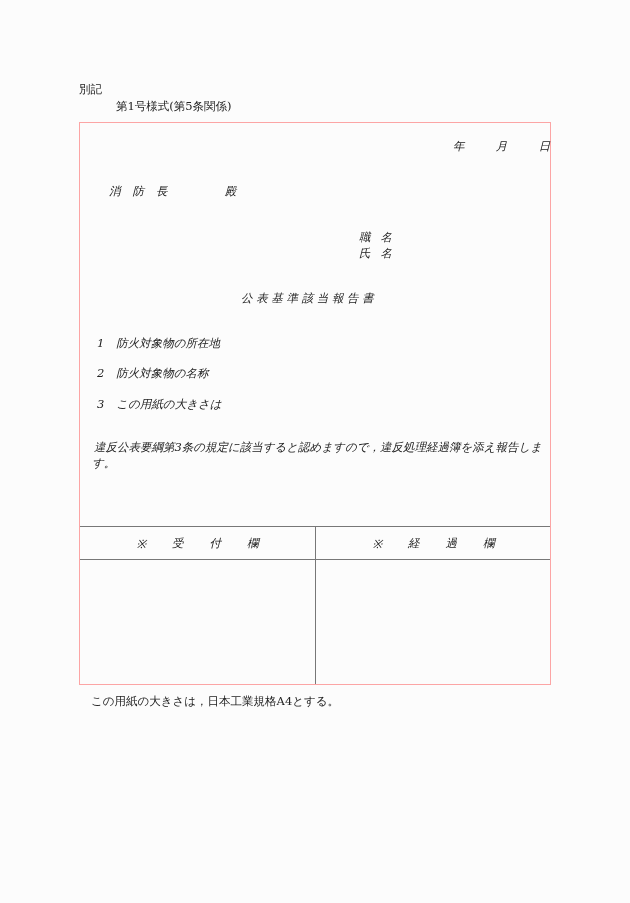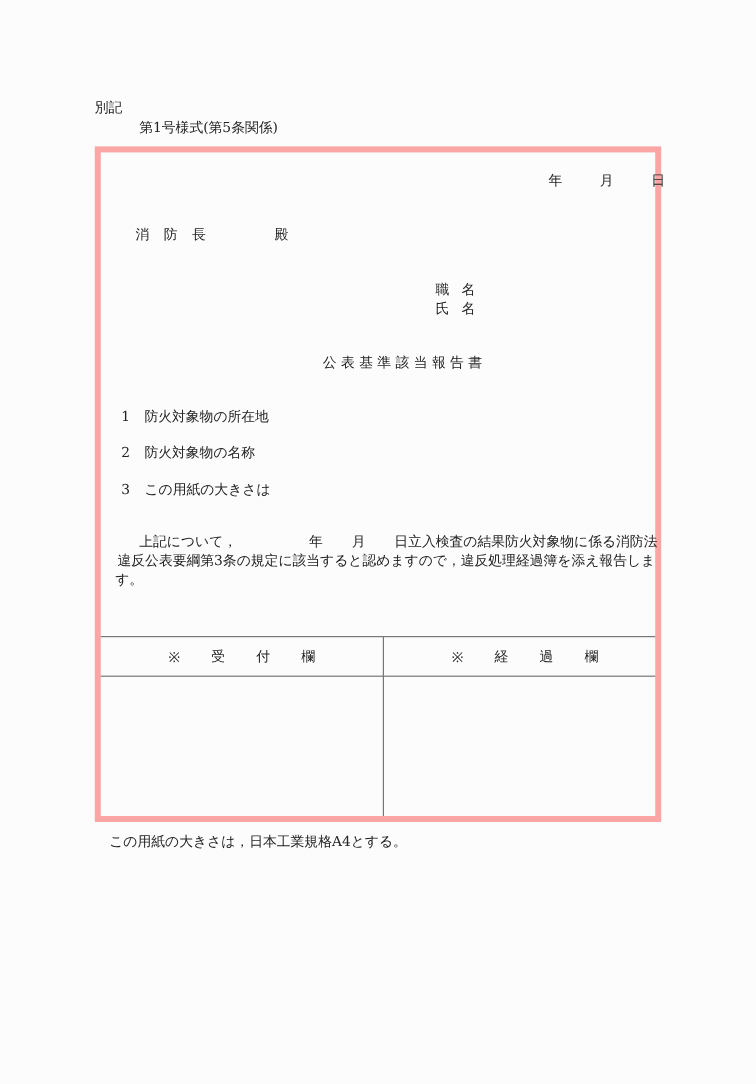--- a/index.html
+++ b/index.html
@@ -9,22 +9,23 @@
       position: relative;
       font-family: "DejaVu Serif", "Liberation Serif", serif;
       color: #222;
       font-size: 11.5px;
       overflow: hidden;
     }
     .abs { position: absolute; white-space: nowrap; }
     .frame {
       position: absolute; left: 79px; top: 122px;
       width: 472px; height: 563px;
-      border: 5px solid #fca5a5;
+      border: 1px solid #fca5a5;
       box-sizing: border-box;
+      font-style: italic;
     }
     .hline { position: absolute; left: 0; width: 100%; height: 0; border-top: 1px solid #777; }
     .vline { position: absolute; top: 403px; bottom: 0; width: 0; border-left: 1px solid #777; }
     .para {
       position: absolute; left: 12px; top: 316px; width: 450px;
       line-height: 16px; white-space: normal; word-break: break-all;
     }
     .cell-head {
       position: absolute; top: 404px; height: 32px;
       display: flex; align-items: center; justify-content: center;
@@ -53,38 +54,35 @@
     <span>殿</span>
   </div>
 
   <div class="abs" style="left:279px; top:107px;">
     <span>職</span><span style="display:inline-block;width:10px"></span><span>名</span>
   </div>
   <div class="abs" style="left:279px; top:123px;">
     <span>氏</span><span style="display:inline-block;width:10px"></span><span>名</span>
   </div>
 
-  <div class="abs" style="left:161px; top:168px; word-spacing:0;margin-left:24px;">
+  <div class="abs" style="left:161px; top:168px; word-spacing:0;">
     <span>公</span> <span>表</span> <span>基</span> <span>準</span> <span>該</span> <span>当</span> <span>報</span> <span>告</span> <span>書</span>
   </div>
 
   <div class="abs" style="left:17px; top:213px;">
     <span>1</span><span style="display:inline-block;width:12px"></span><span>防火対象物の所在地</span>
   </div>
   <div class="abs" style="left:17px; top:243px;">
     <span>2</span><span style="display:inline-block;width:12px"></span><span>防火対象物の名称</span>
   </div>
   <div class="abs" style="left:17px; top:274px;">
     <span>3</span><span style="display:inline-block;width:12px"></span><span>この用紙の大きさは</span>
   </div>
 
   <div class="para">
-    <div style="white-space:nowrap;">
-      <span style="display:inline-block;width:20px"></span><span>上記について，</span><span style="display:inline-block;width:60px"></span><span>年</span><span style="display:inline-block;width:24px"></span><span>月</span><span style="display:inline-block;width:24px"></span><span>日立入検査の結果防火対象物に係る消防法</span>
-    </div>
     <div style="white-space:nowrap;text-align:right;">違反公表要綱第3条の規定に該当すると認めますので，違反処理経過簿を添え報告しま</div>
     <div>す。</div>
   </div>
 
   <div class="hline" style="top:403px;"></div>
   <div class="hline" style="top:436px;"></div>
   <div class="vline" style="left:235px;"></div>
 
   <div class="cell-head" style="left:0; width:235px;">
     <span>※</span>

